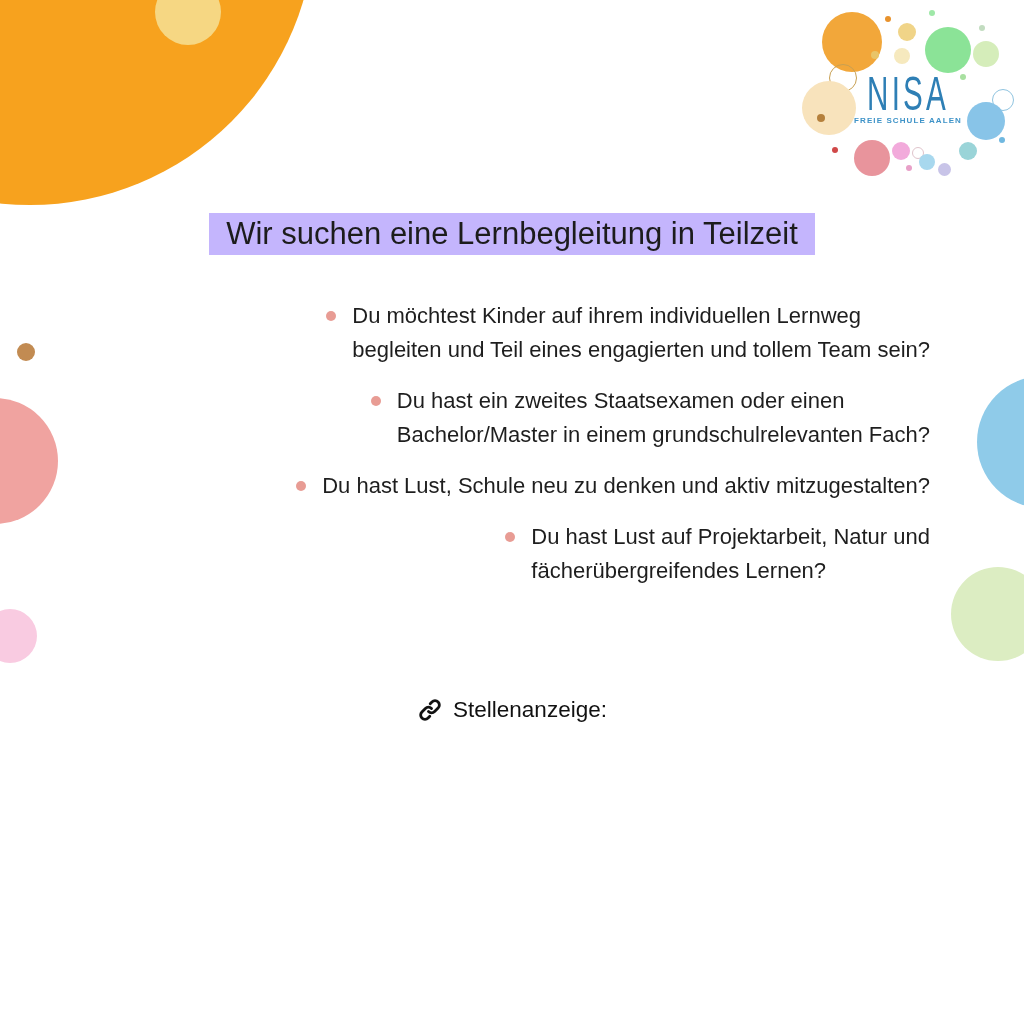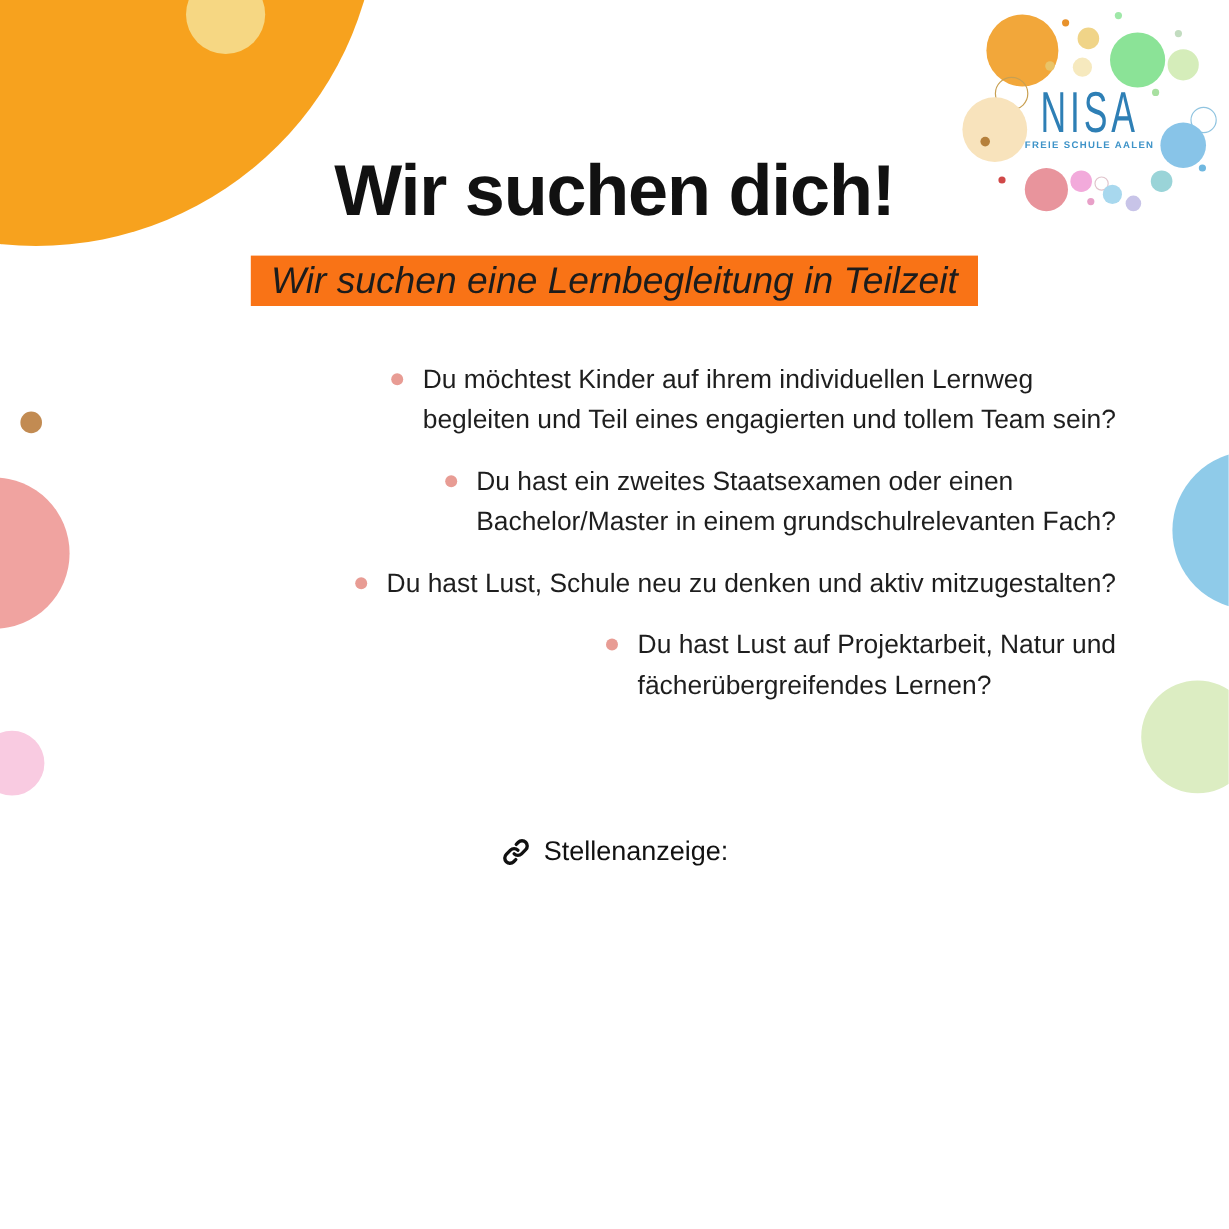--- a/index.html
+++ b/index.html
@@ -4,21 +4,21 @@
 <style>
   html,body{margin:0;padding:0;background:#fff;}
   .poster{position:relative;width:1024px;height:724px;background:#ffffff;overflow:hidden;
           font-family:"Liberation Sans",sans-serif;color:#1e1e1e;}
   .c{position:absolute;border-radius:50%;}
   .ring{background:transparent !important;border:1.5px solid;}
   
   .title{position:absolute;top:124px;left:0;width:100%;margin:0;text-align:center;
          font-size:60px;font-weight:700;color:#111;letter-spacing:-1px;}
   .subtitle-wrap{position:absolute;top:213px;left:0;width:100%;text-align:center;}
-  .subtitle{display:inline-block;background:#f97316;padding:3px 17px;font-size:31px;color:#1c1c1c;font-style:italic;}
+  .subtitle{display:inline-block;background:#c4b5fd;padding:3px 17px;font-size:31px;color:#1c1c1c;}
   .bullets{position:absolute;left:118px;top:299px;width:812px;}
   .bullet-item{display:flex;margin-bottom:17px;justify-content:flex-end;}
   .dot{flex:0 0 auto;width:10px;height:10px;border-radius:50%;background:#E89C94;margin:12px 16px 0 0;}
   .bullet-text{font-size:22px;line-height:34px;white-space:pre-line;}
   .contact{position:absolute;left:144px;top:603px;font-size:22px;}
   .joblink{position:absolute;top:697px;left:0;width:100%;display:flex;justify-content:center;
            align-items:center;gap:10px;font-size:22.5px;color:#111;}
   .joblink .label{font-weight:400;}
   .link-icon svg{width:26px;height:26px;display:block;}
   .logo-text{position:absolute;left:854px;top:70px;width:108px;text-align:center;color:#2E7FB5;}
@@ -81,21 +81,20 @@
     <div class="c" style="left:919px;top:154px;width:16px;height:16px;background:#A8D8EE;"></div>
     <div class="c" style="left:938px;top:163px;width:13px;height:13px;background:#C8C4E8;"></div>
     <div class="c" style="left:906px;top:165px;width:6px;height:6px;background:#E8A0C8;"></div>
     <div class="c" style="left:832px;top:147px;width:6px;height:6px;background:#D04848;"></div>
     <div class="logo-text">
       <div class="logo-name">NISA</div>
       <div class="logo-sub">FREIE SCHULE AALEN</div>
     </div>
   </div>
 
-  <h1 class="title">Wir suchen dich!</h1>
   <div class="subtitle-wrap">
     <span class="subtitle">Wir suchen eine Lernbegleitung in Teilzeit</span>
   </div>
 
   <div class="bullets">
     <div class="bullet-item">
       <span class="dot"></span>
       <span class="bullet-text">Du möchtest Kinder auf ihrem individuellen Lernweg
 begleiten und Teil eines engagierten und tollem Team sein?</span>
     </div>

